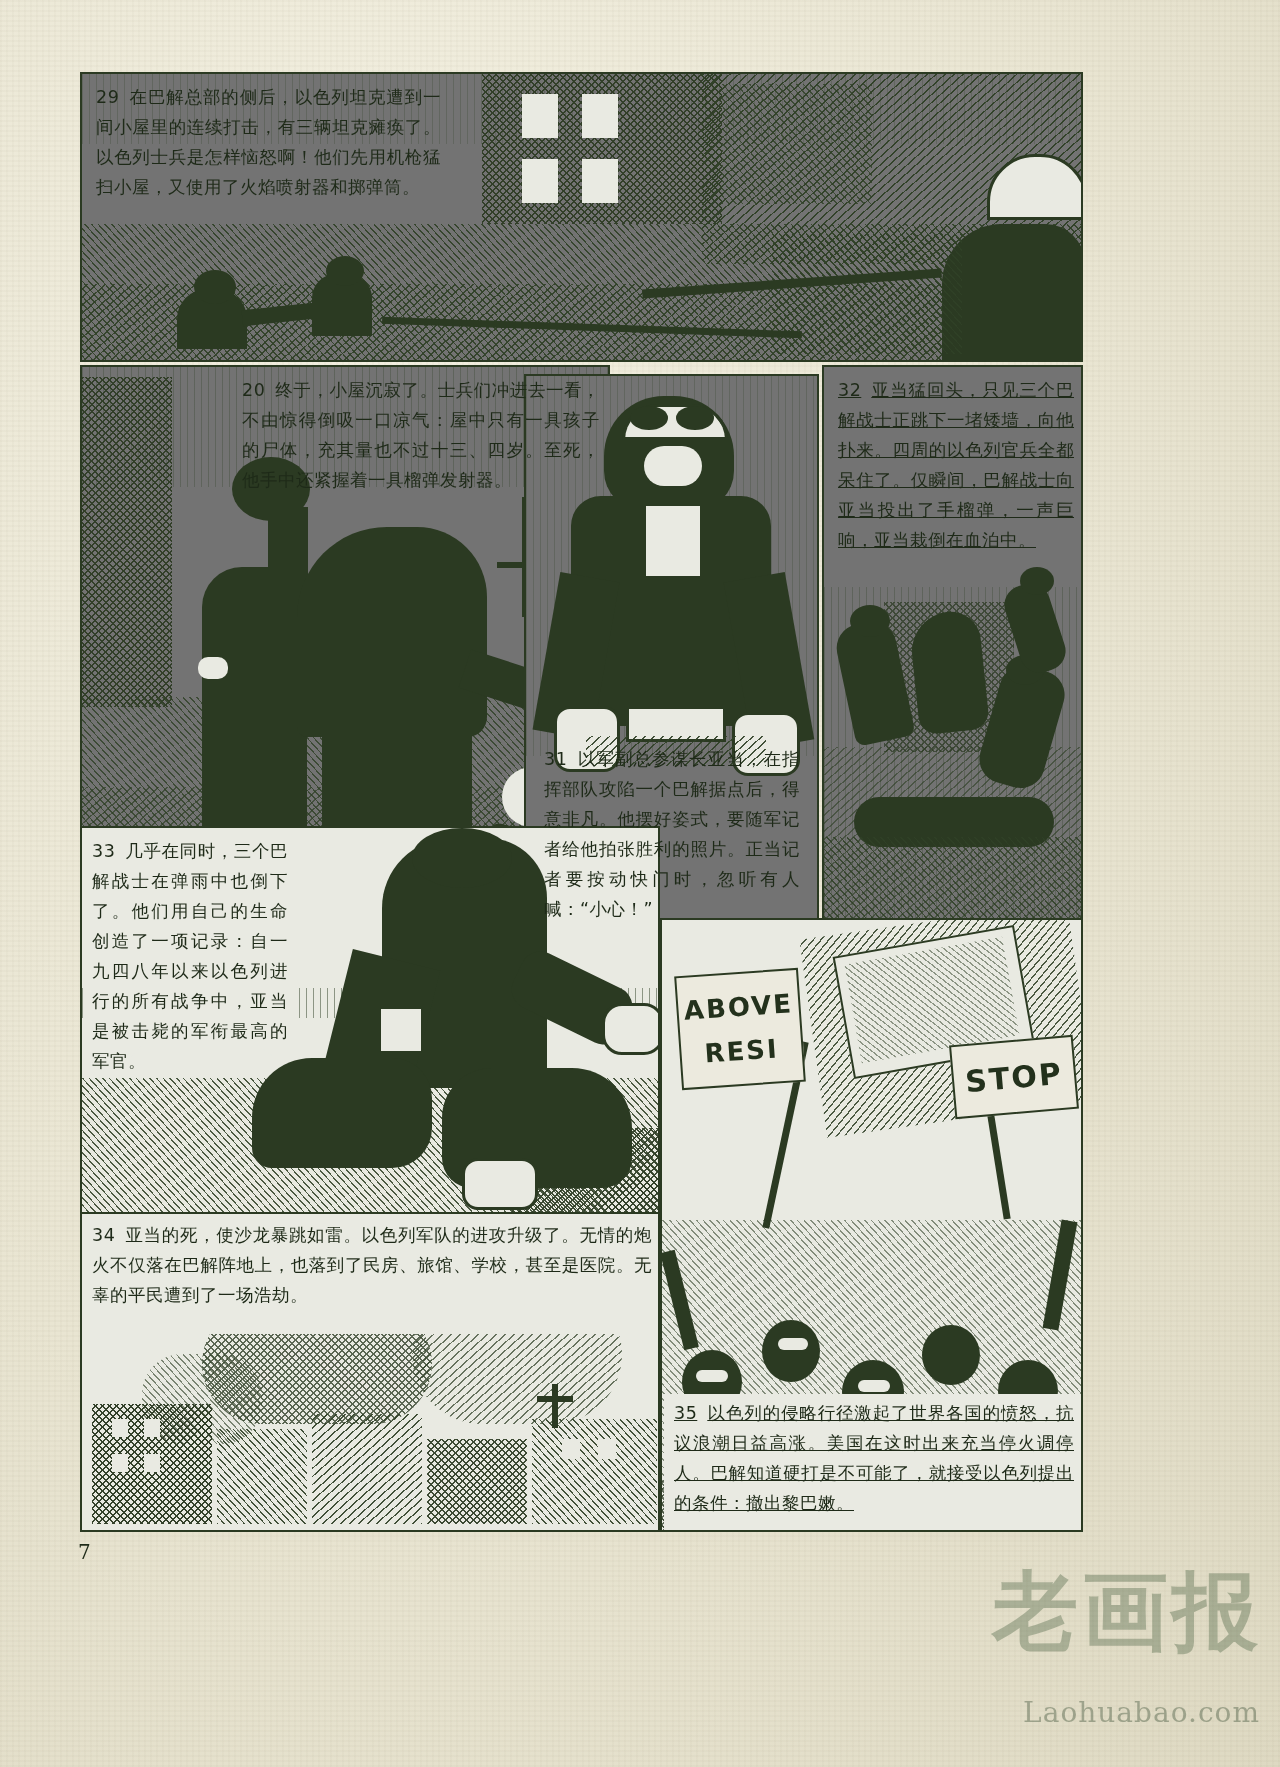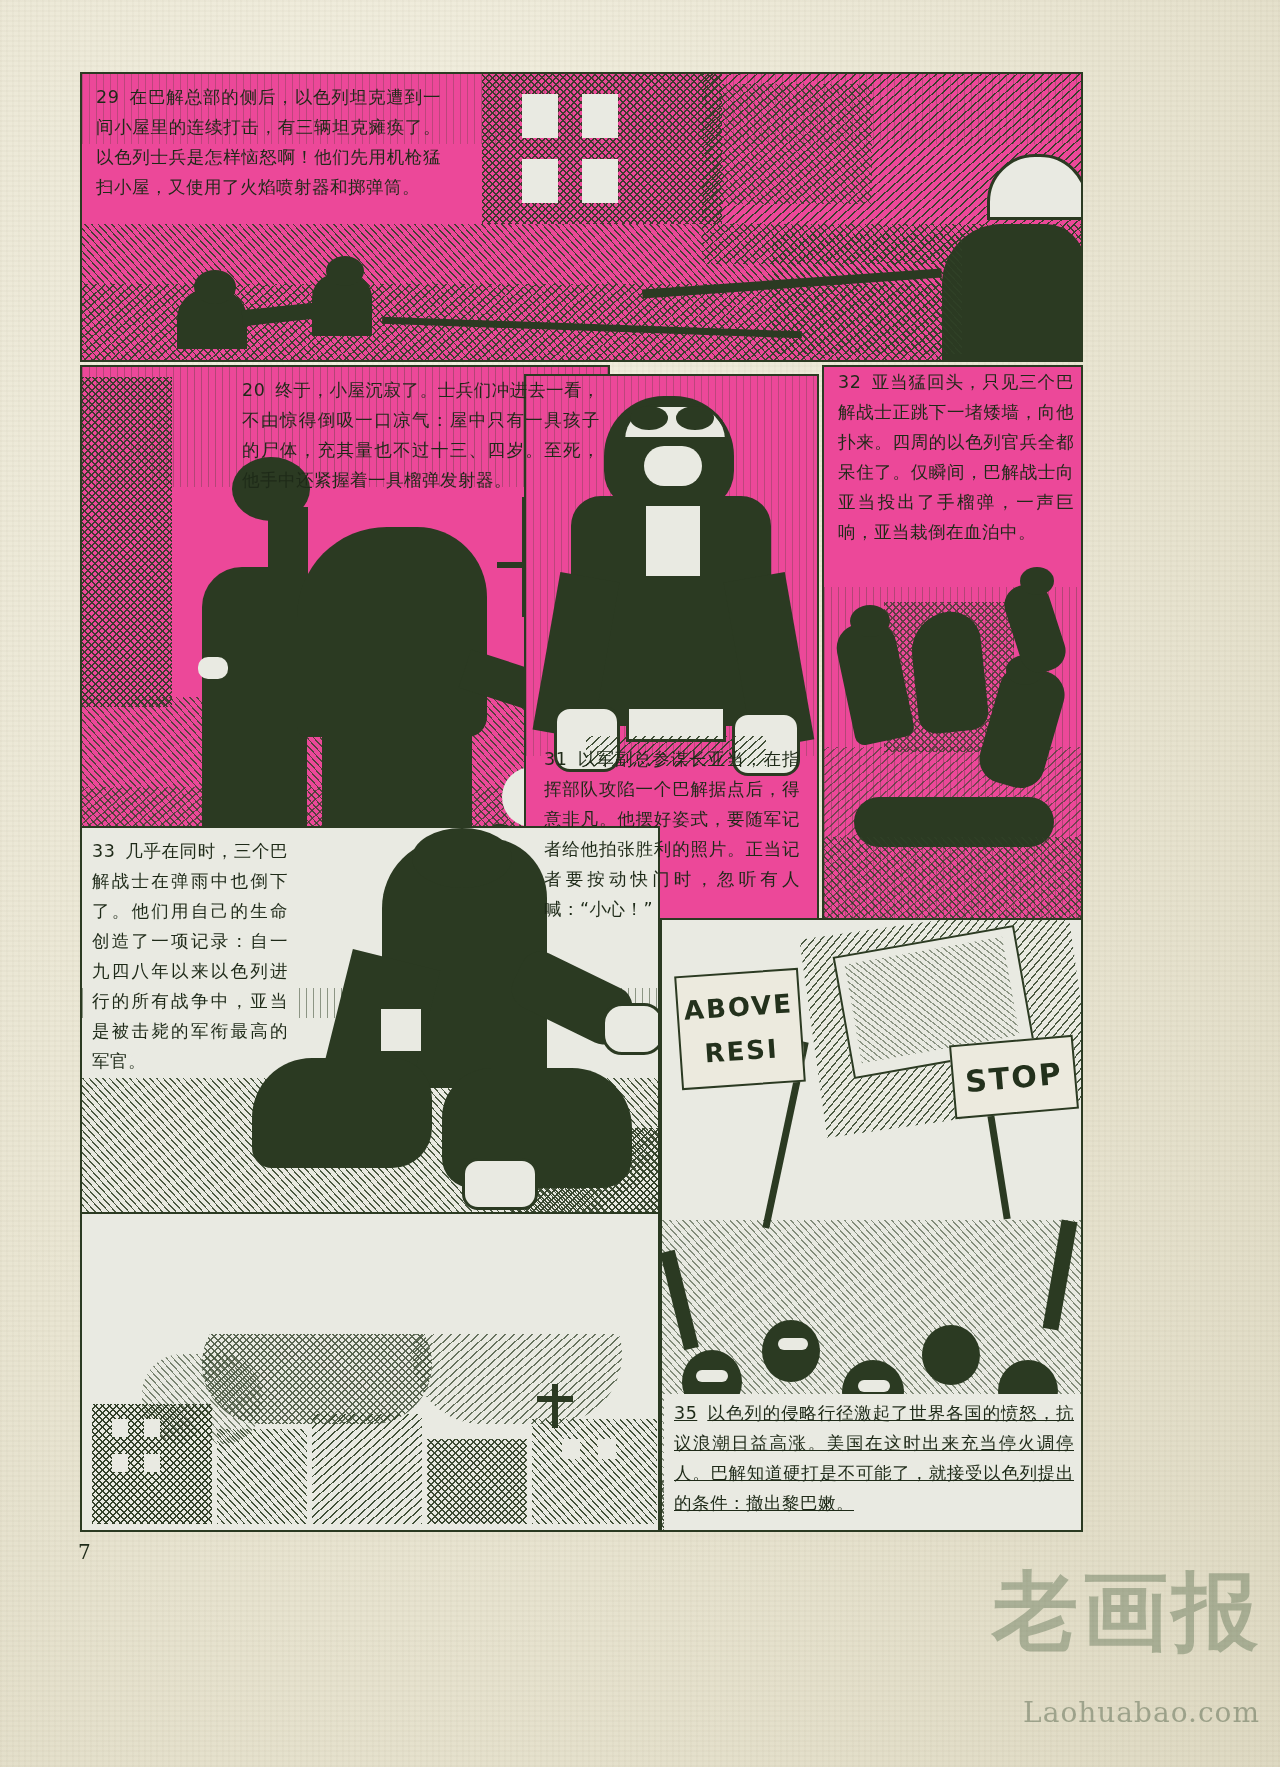--- a/index.html
+++ b/index.html
@@ -22,21 +22,21 @@
       repeating-linear-gradient(0deg, rgba(120,110,80,.035) 0 2px, rgba(255,255,255,0) 2px 5px),
       repeating-linear-gradient(90deg, rgba(120,110,80,.03) 0 2px, rgba(255,255,255,0) 2px 6px);
     pointer-events:none;
   }
   .page{position:absolute;inset:0;}
 
   
   .panel{
     position:absolute;
     border:2px solid #2b3a22;
-    background:#ec4899;
+    background:#737373;
     overflow:hidden;
     box-sizing:border-box;
   }
   .art{
     position:absolute;inset:0;
     overflow:hidden;
   }
   
   .hatch{
     position:absolute;
@@ -211,21 +211,21 @@
 
       <div class="blobd" style="left:20px;top:255px;width:60px;height:120px;border-radius:24px 24px 10px 10px;transform:rotate(-12deg);"></div>
       <div class="blob" style="left:26px;top:238px;width:40px;height:32px;"></div>
       <div class="blobd" style="left:165px;top:300px;width:66px;height:120px;border-radius:24px;transform:rotate(16deg);"></div>
       <div class="blob" style="left:182px;top:288px;width:38px;height:30px;"></div>
       <div class="blobd" style="left:188px;top:216px;width:46px;height:90px;border-radius:20px;transform:rotate(-18deg);"></div>
       <div class="blob" style="left:196px;top:200px;width:34px;height:28px;"></div>
       <div class="blobd" style="left:30px;top:430px;width:200px;height:50px;border-radius:30px;"></div>
       <div class="hatch h1" style="left:0;top:470px;width:261px;height:95px;opacity:.85;"></div>
     </div>
-    <div class="caption" style="left:14px;top:0;width:236px;">
+    <div class="caption" style="left:14px;top:8px;width:236px;text-decoration:underline;">
       <span class="num">32</span><span>亚当猛回头，只见三个巴解战士正跳下一堵矮墙，向他扑来。四周的以色列官兵全都呆住了。仅瞬间，巴解战士向亚当投出了手榴弹，一声巨响，亚当栽倒在血泊中。</span>
     </div>
   </div>
 
   <div class="panel" style="left:80px;top:826px;width:580px;height:400px;">
     <div class="art">
       <div class="lite" style="left:0;top:0;width:100%;height:100%;"></div>
 
       <div class="hatch h3" style="left:0;top:160px;width:580px;height:30px;opacity:.5;"></div>
       <div style="position:absolute;left:20px;top:170px;width:0;height:0;border-left:90px solid transparent;border-right:120px solid transparent;border-bottom:86px solid #e9eae2;"></div>
@@ -265,20 +265,23 @@
       <div class="lite" style="left:30px;top:205px;width:16px;height:18px;"></div>
       <div class="lite" style="left:62px;top:205px;width:16px;height:18px;"></div>
       <div class="lite" style="left:30px;top:240px;width:16px;height:18px;"></div>
       <div class="lite" style="left:62px;top:240px;width:16px;height:18px;"></div>
       <div class="lite" style="left:480px;top:225px;width:18px;height:20px;"></div>
       <div class="lite" style="left:516px;top:225px;width:18px;height:20px;"></div>
       <div class="blobd" style="left:470px;top:170px;width:6px;height:44px;"></div>
       <div class="blobd" style="left:455px;top:182px;width:36px;height:6px;"></div>
     </div>
     <div class="white-plate" style="left:2px;top:2px;width:576px;height:118px;"></div>
+    <div class="caption" style="left:10px;top:6px;width:560px;">
+      <span class="num">34</span><span>亚当的死，使沙龙暴跳如雷。以色列军队的进攻升级了。无情的炮火不仅落在巴解阵地上，也落到了民房、旅馆、学校，甚至是医院。无辜的平民遭到了一场浩劫。</span>
+    </div>
   </div>
 
   <div class="panel" style="left:660px;top:918px;width:423px;height:614px;">
     <div class="art">
       <div class="lite" style="left:0;top:0;width:100%;height:100%;"></div>
 
       <div class="hatch h2" style="left:150px;top:0px;width:270px;height:200px;opacity:.85;transform:rotate(-8deg);"></div>
       <div class="lite" style="left:180px;top:20px;width:180px;height:120px;transform:rotate(-10deg);border:2px solid #2b3a22;"></div>
       <div class="hatch h1" style="left:190px;top:30px;width:160px;height:100px;opacity:.5;transform:rotate(-10deg);"></div>
       <div class="blobd" style="left:120px;top:120px;width:7px;height:190px;transform:rotate(12deg);"></div>

